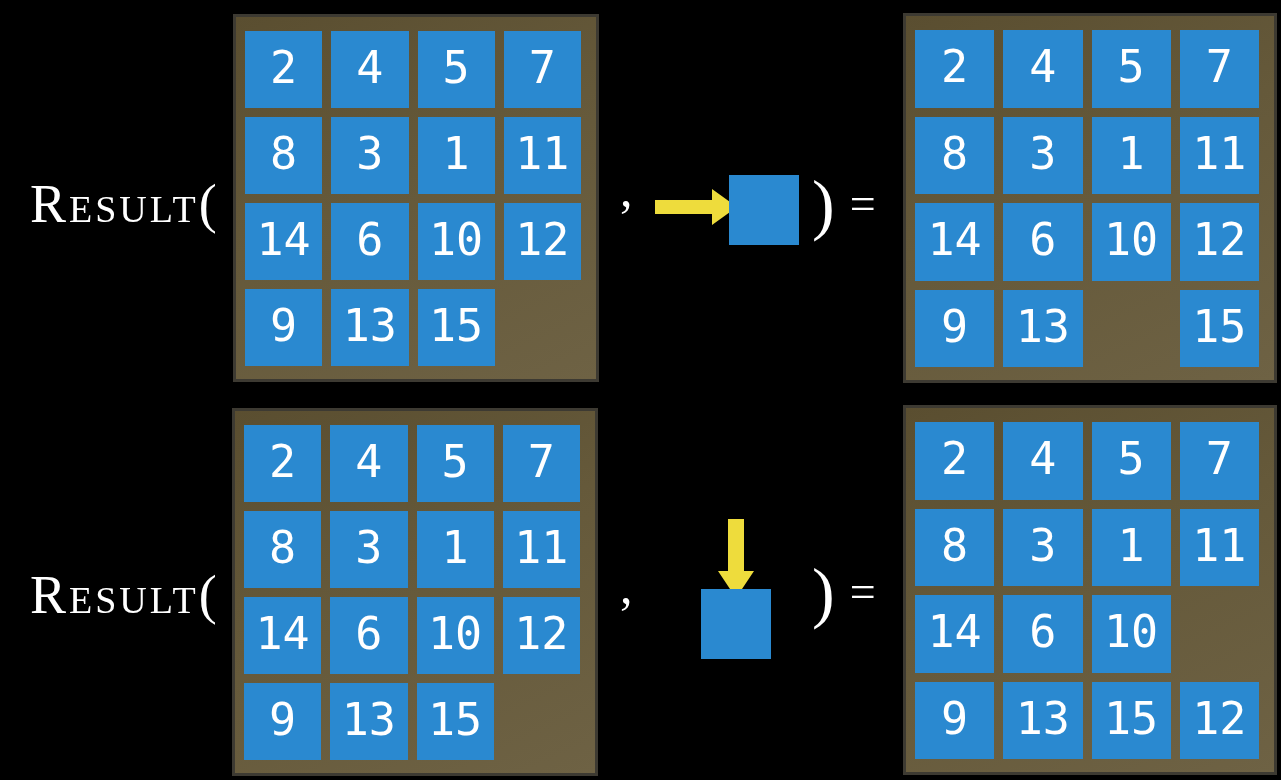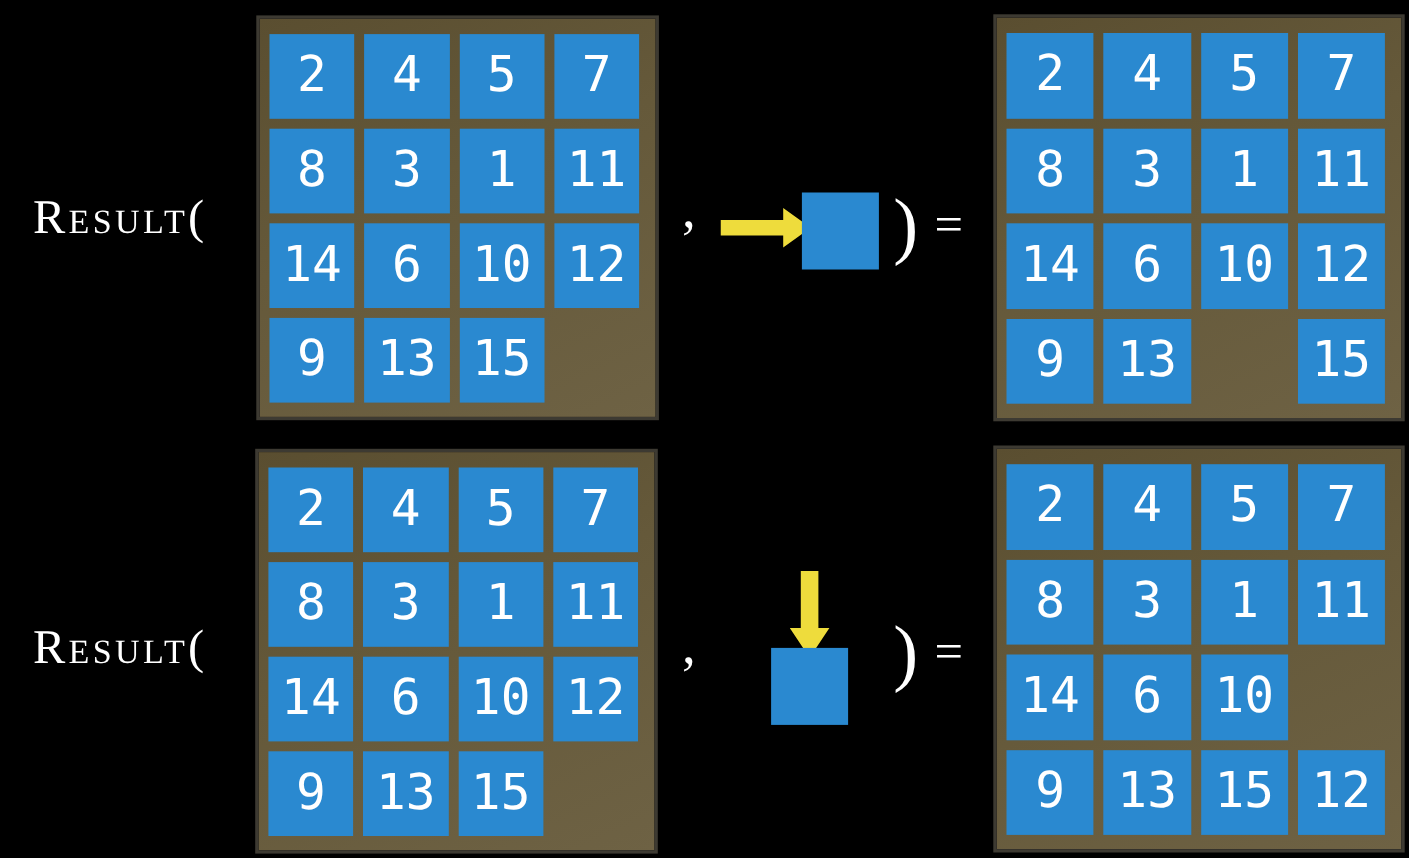--- a/index.html
+++ b/index.html
@@ -9,21 +9,21 @@
     font-family:"Liberation Serif", serif;
     overflow:hidden;
     position:relative;
   }
   .stage{position:absolute;left:0;top:0;width:1281px;height:780px;}
 
   
   .func-label{
     position:absolute;
     color:var(--text-white,#fff);
-    font-size:44px;
+    font-size:54px;
     line-height:1.2;
     font-variant:small-caps;
     letter-spacing:3px;
     white-space:nowrap;
   }
 
   
   .board{
     position:absolute;
     box-sizing:border-box;

